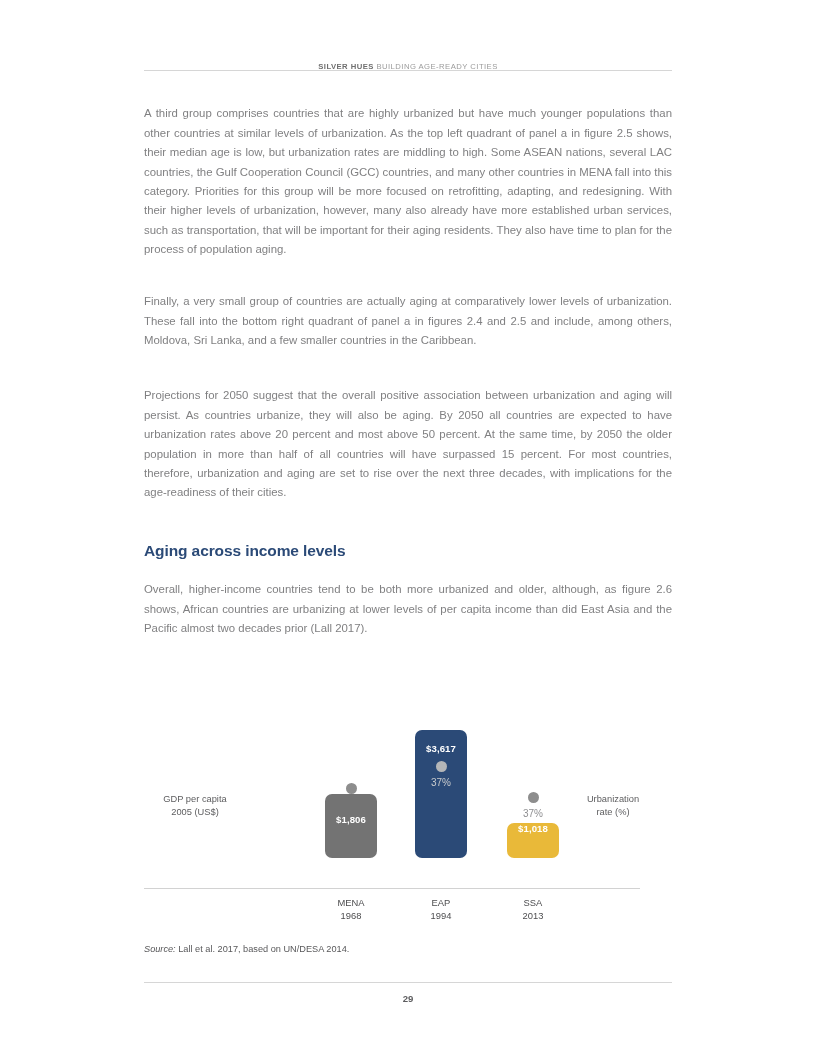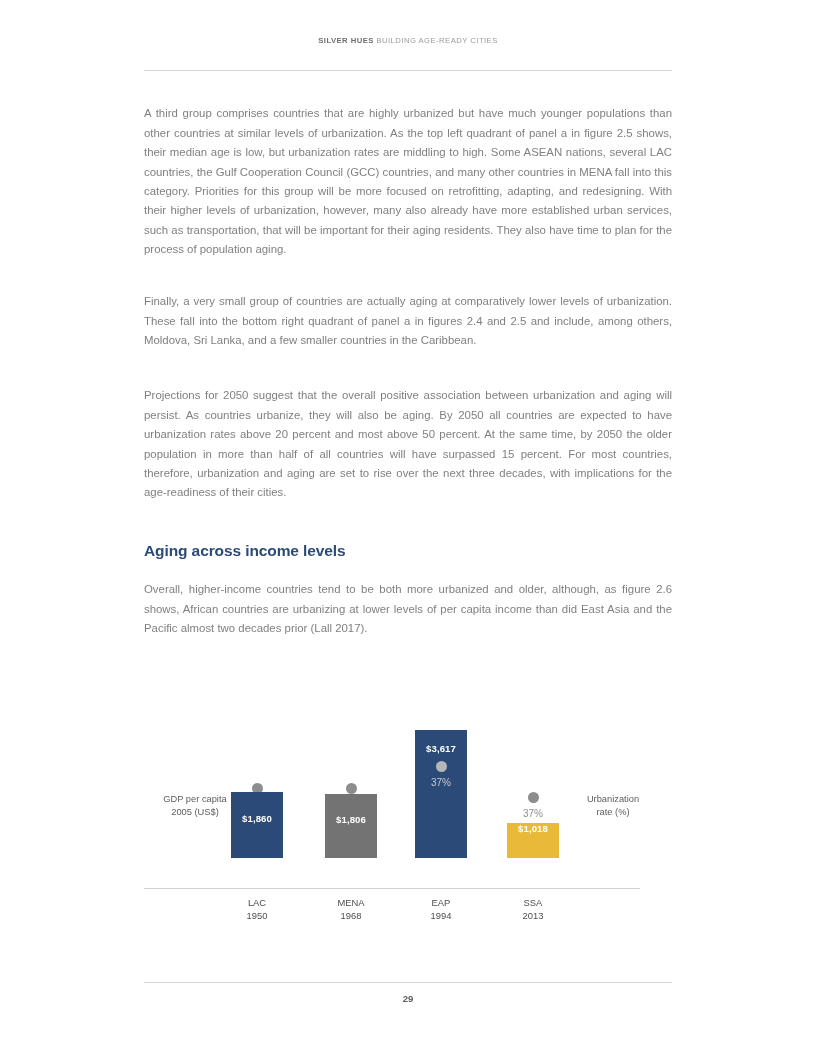--- a/index.html
+++ b/index.html
@@ -20,21 +20,21 @@
     left: 0; top: 0;
     width: 816px;
     height: 1056px;
     overflow: hidden;
   }
 
   
   .runhead {
     position: absolute;
     left: 144px;
-    top: 36px;
+    top: 62px;
     width: 528px;
     text-align: center;
     font-size: 7.7px;
     letter-spacing: 0.45px;
     color: #9b9b9b;
   }
   .runhead .strong {
     font-weight: bold;
     color: #6f6f6f;
   }
@@ -118,20 +118,21 @@
     position: absolute;
     top: 0;
     width: 88px;
     height: 210px;
   }
   .bar {
     position: absolute;
     bottom: 52px;
     left: 18px;
     width: 52px;
+    border-radius: 7px;
   }
   .bar-value {
     position: absolute;
     left: 0;
     width: 100%;
     text-align: center;
     font-size: 9.6px;
     font-weight: bold;
     color: #ffffff;
     letter-spacing: 0.1px;
@@ -219,31 +220,20 @@
     <div class="axis-label left">
       <div>GDP per capita</div>
       <div>2005 (US$)</div>
     </div>
 
     <div class="axis-label right">
       <div>Urbanization</div>
       <div>rate (%)</div>
     </div>
 
-    <div class="bar-group" style="left:69px;">
-      <div class="dot" style="top:83px;"></div>
-      <div class="pct" style="top:99px;">41%</div>
-      <div class="bar" style="height:66px;background:#2b4a77;">
-        <div class="bar-value" style="top:21px;">$1,860</div>
-      </div>
-      <div class="cat">
-        <div>LAC</div>
-        <div>1950</div>
-      </div>
-    </div>
 
     <div class="bar-group" style="left:163px;">
       <div class="dot" style="top:83px;"></div>
       <div class="pct" style="top:99px;">41%</div>
       <div class="bar" style="height:64px;background:#737373;">
         <div class="bar-value" style="top:20px;">$1,806</div>
       </div>
       <div class="cat">
         <div>MENA</div>
         <div>1968</div>
@@ -270,17 +260,18 @@
       </div>
       <div class="cat">
         <div>SSA</div>
         <div>2013</div>
       </div>
     </div>
 
     <div class="chart-baseline"></div>
   </div>
 
+  <div class="source"><span class="it">Source:</span><span> Lall et al. 2017, based on UN/DESA 2014.</span></div>
 
   <div class="footer-rule"></div>
   <div class="folio">29</div>
 
 </div>
 
 </body></html>

